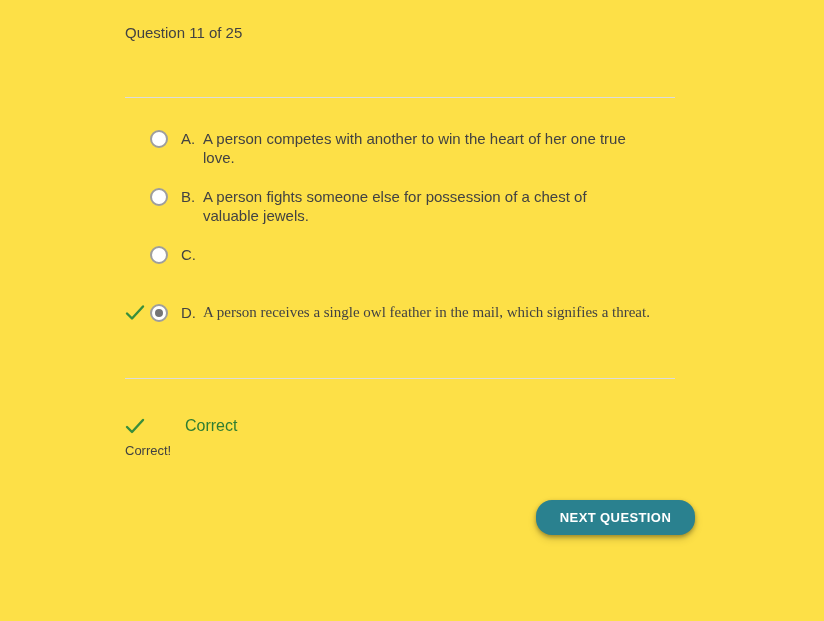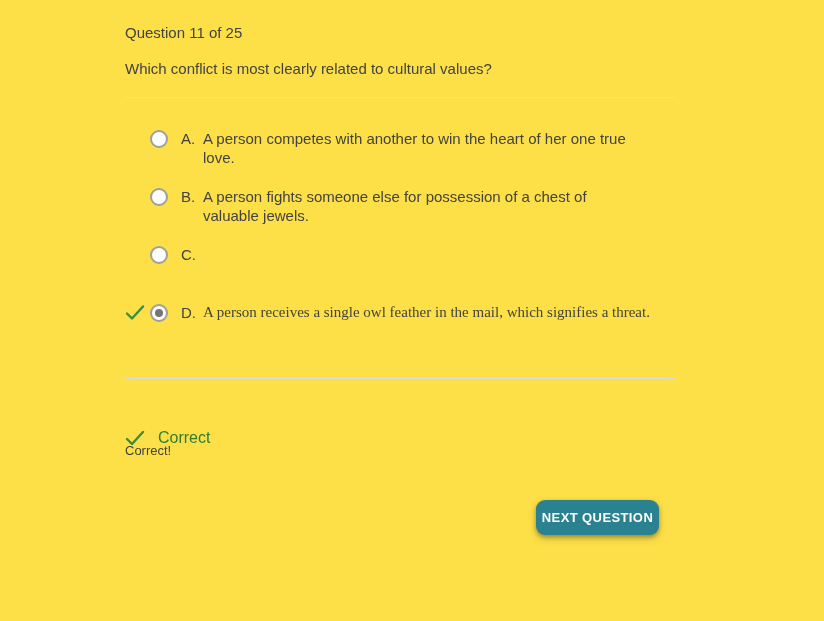--- a/index.html
+++ b/index.html
@@ -52,51 +52,50 @@
   }
   .option-text {
     font-size: 15px; line-height: 19px; color: #424242;
   }
   .opt-a .option-text { max-width: 445px; }
   .opt-b .option-text { max-width: 430px; }
   .opt-c .option-text { max-width: 450px; }
   .opt-d .option-text { max-width: 462px; font-family: Liberation Serif, serif; }
 
   .feedback-status {
-    position: absolute; left: 125px; top: 428px;
-    display: flex; align-items: center;
+    position: absolute; left: 125px; top: 416px;
+    display: flex; align-items: center; gap: 27px;
   }
   .feedback-status .check-slot { width: 22px; margin-right: 11px; height: 20px; }
   .feedback-status-label {
     font-size: 16px; line-height: 20px; color: #2e7d32;
   }
   .feedback-message {
     position: absolute; left: 125px; top: 443px;
     font-size: 13px; line-height: 16px; color: #424242;
   }
 
   .next-question-button {
     position: absolute; left: 536px; top: 500px;
-    width: 123px; height: 35px;
-    background: #2a818f; border: none; border-radius: 9px;
+    width: 159px; height: 35px;
+    background: #2a818f; border: none; border-radius: 16px;
     color: #ffffff; font-family: "Liberation Sans", sans-serif;
     font-size: 13px; font-weight: bold; letter-spacing: 0.4px;
     display: flex; align-items: center; justify-content: center;
     box-shadow: 0 2px 4px rgba(0,0,0,0.3), 0 4px 8px rgba(0,0,0,0.15);
     cursor: pointer;
   }
 </style>
 </head>
 <body>
 
 <div class="page">
 
   <div class="progress-label">Question 11 of 25</div>
 
-  <div class="question-text">Which conflict is most clearly related to cultural values?</div>
 
   <div class="divider" id="divider-top"></div>
 
   <div class="options">
 
     <div class="option-row opt-a">
       <div class="check-slot"></div>
       <div class="radio"></div>
       <div class="option-letter">A.</div>
       <div class="option-text">A person competes with another to win the heart of her one true love.</div>

